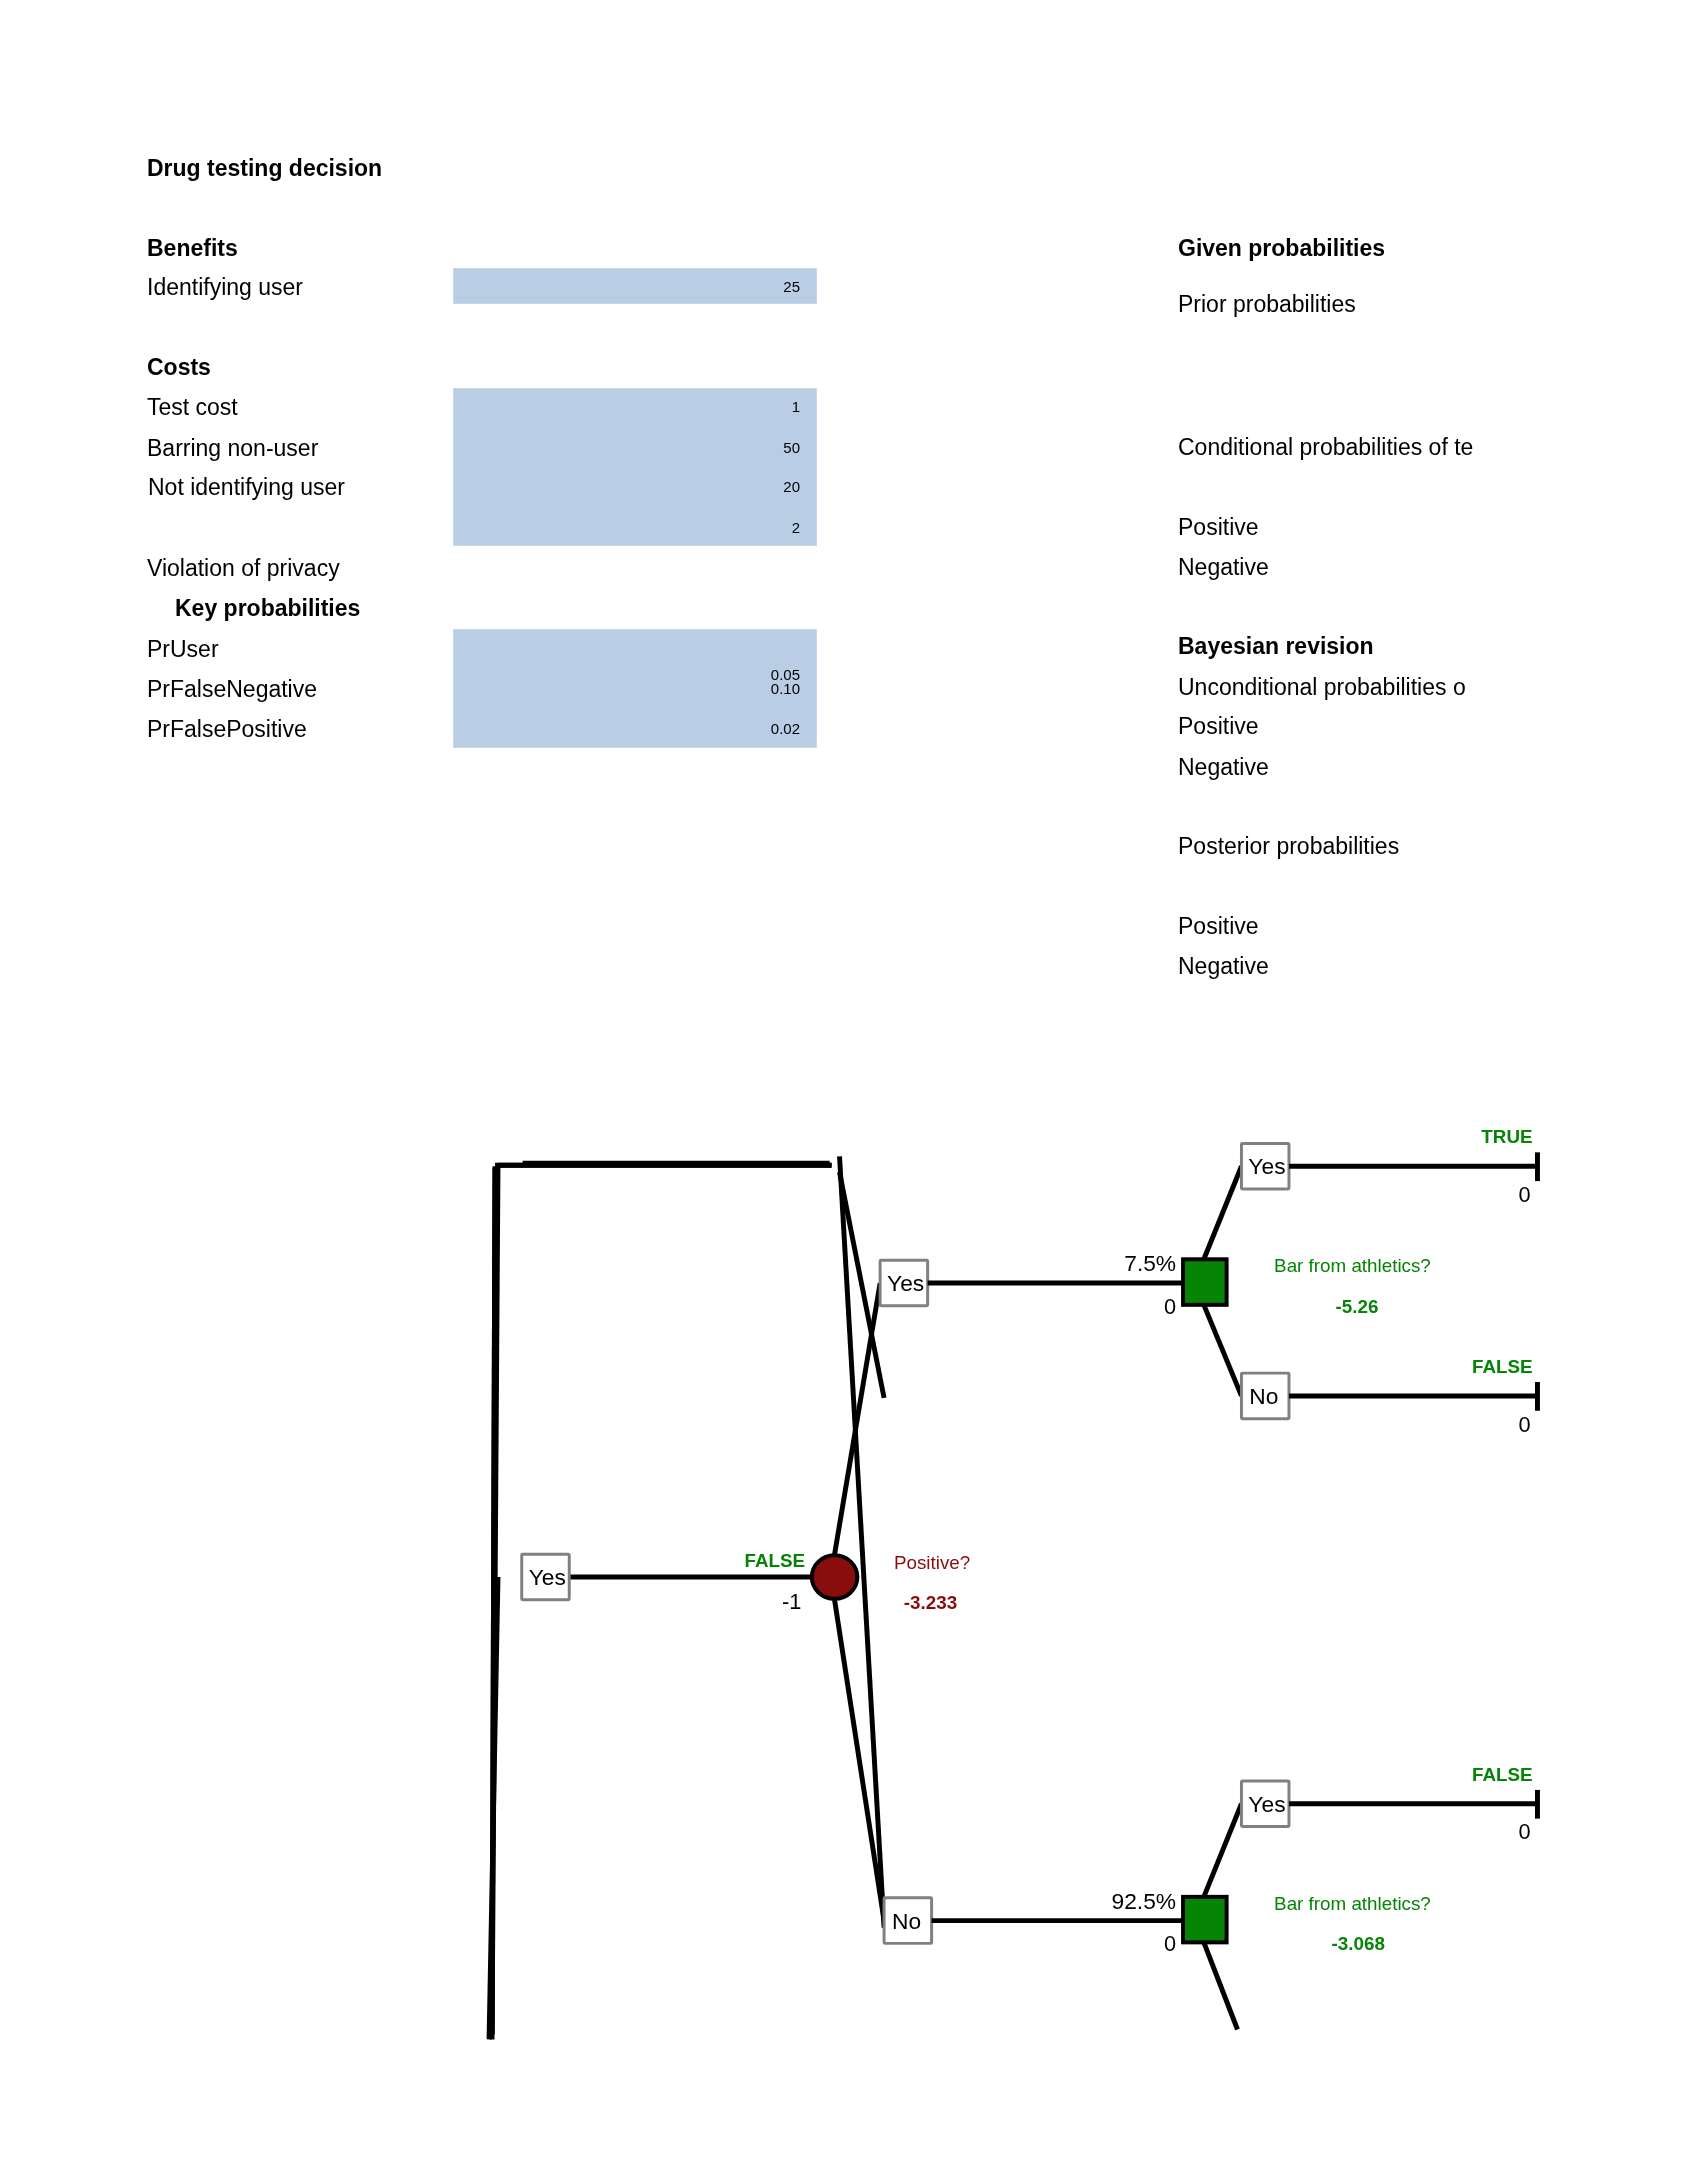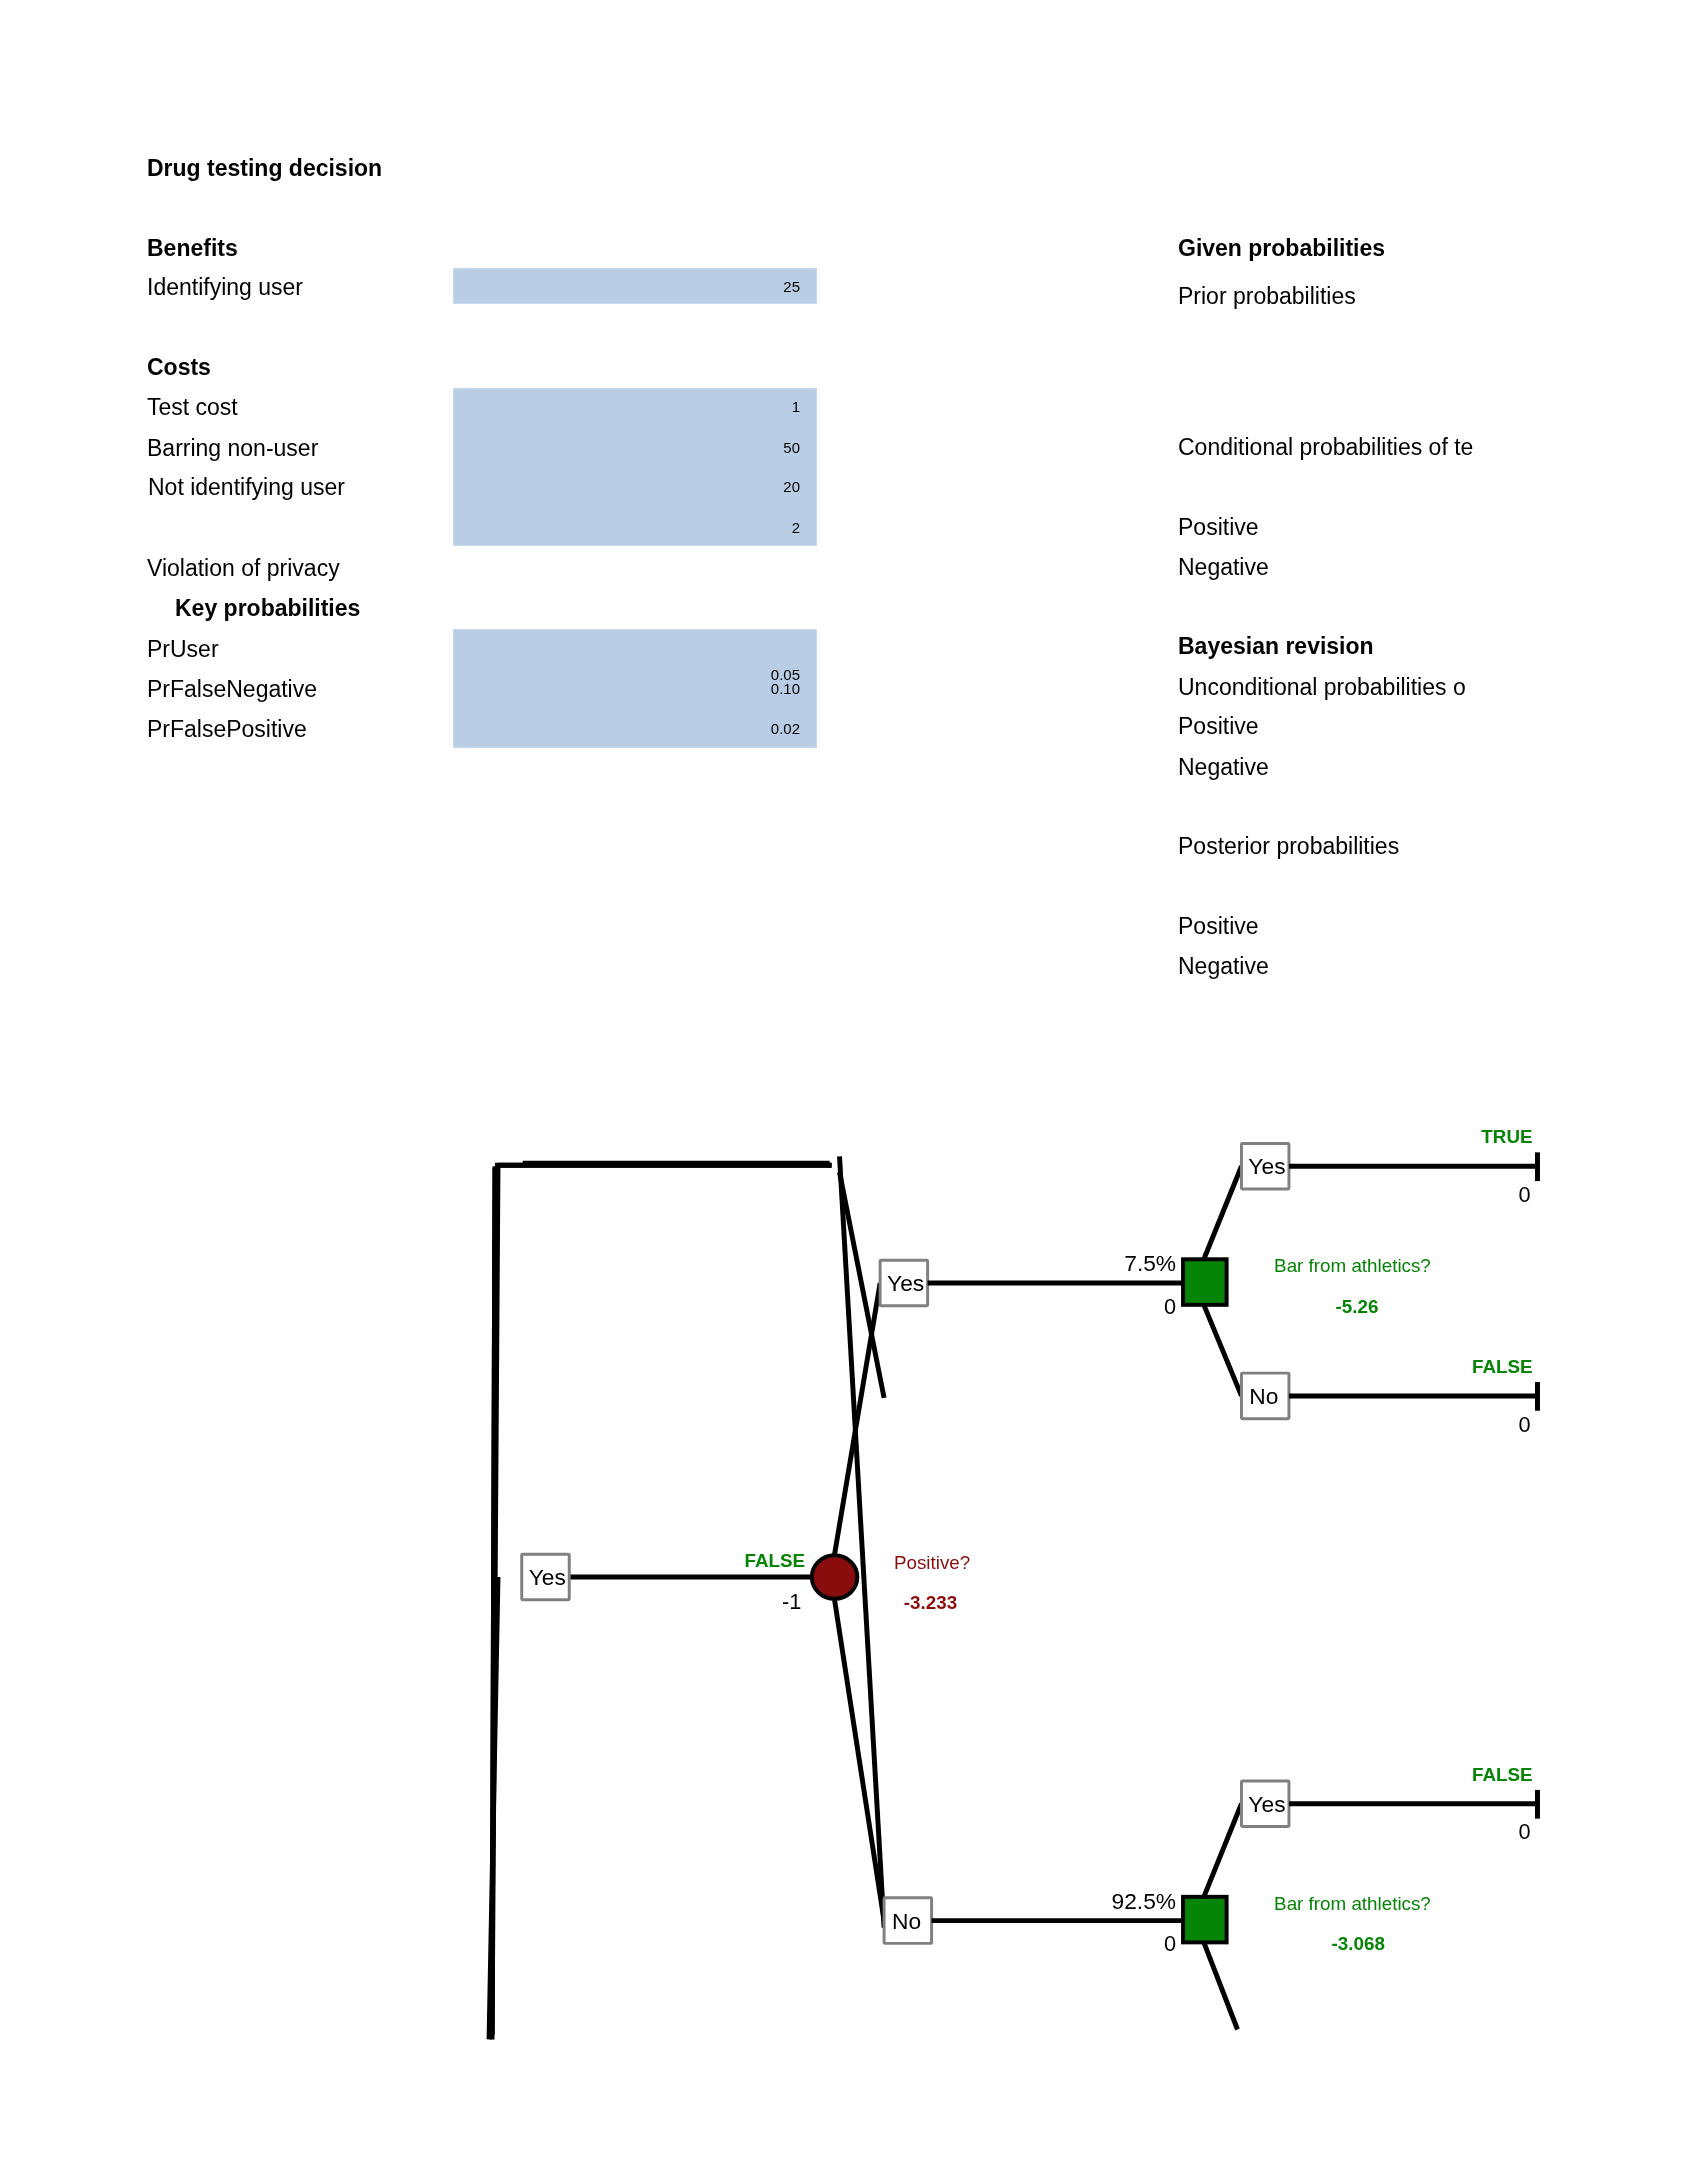--- a/index.html
+++ b/index.html
@@ -168,21 +168,21 @@
   <div class="blue-val" style="left:453px; top:663px; width:347px;">0.05</div>
 
   <div class="cell-text" style="left:147px; top:677px;">PrFalseNegative</div>
   <div class="blue-val" style="left:453px; top:677px; width:347px;">0.10</div>
 
   <div class="cell-text" style="left:147px; top:717px;">PrFalsePositive</div>
   <div class="blue-val" style="left:453px; top:717px; width:347px;">0.02</div>
 
   <div id="right-col">
     <div class="cell-text bold" style="top:8px;">Given probabilities</div>
-    <div class="cell-text" style="top:56px;text-align:right;">Prior probabilities</div>
+    <div class="cell-text" style="top:64px;text-align:right;">Prior probabilities</div>
     <div class="cell-text" style="top:207px;">Conditional probabilities of te</div>
     <div class="cell-text" style="top:287px;">Positive</div>
     <div class="cell-text" style="top:327px;">Negative</div>
 
     <div class="cell-text bold" style="top:406px;">Bayesian revision</div>
     <div class="cell-text" style="top:447px;">Unconditional probabilities o</div>
     <div class="cell-text" style="top:486px;">Positive</div>
     <div class="cell-text" style="top:527px;">Negative</div>
 
     <div class="cell-text" style="top:606px;">Posterior probabilities</div>

